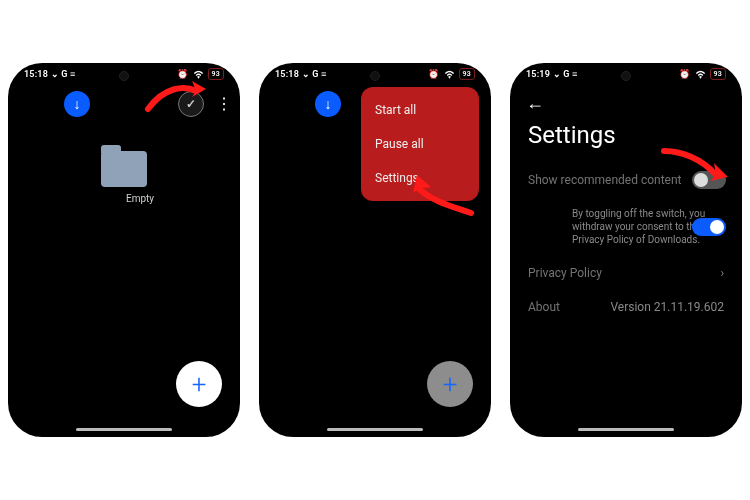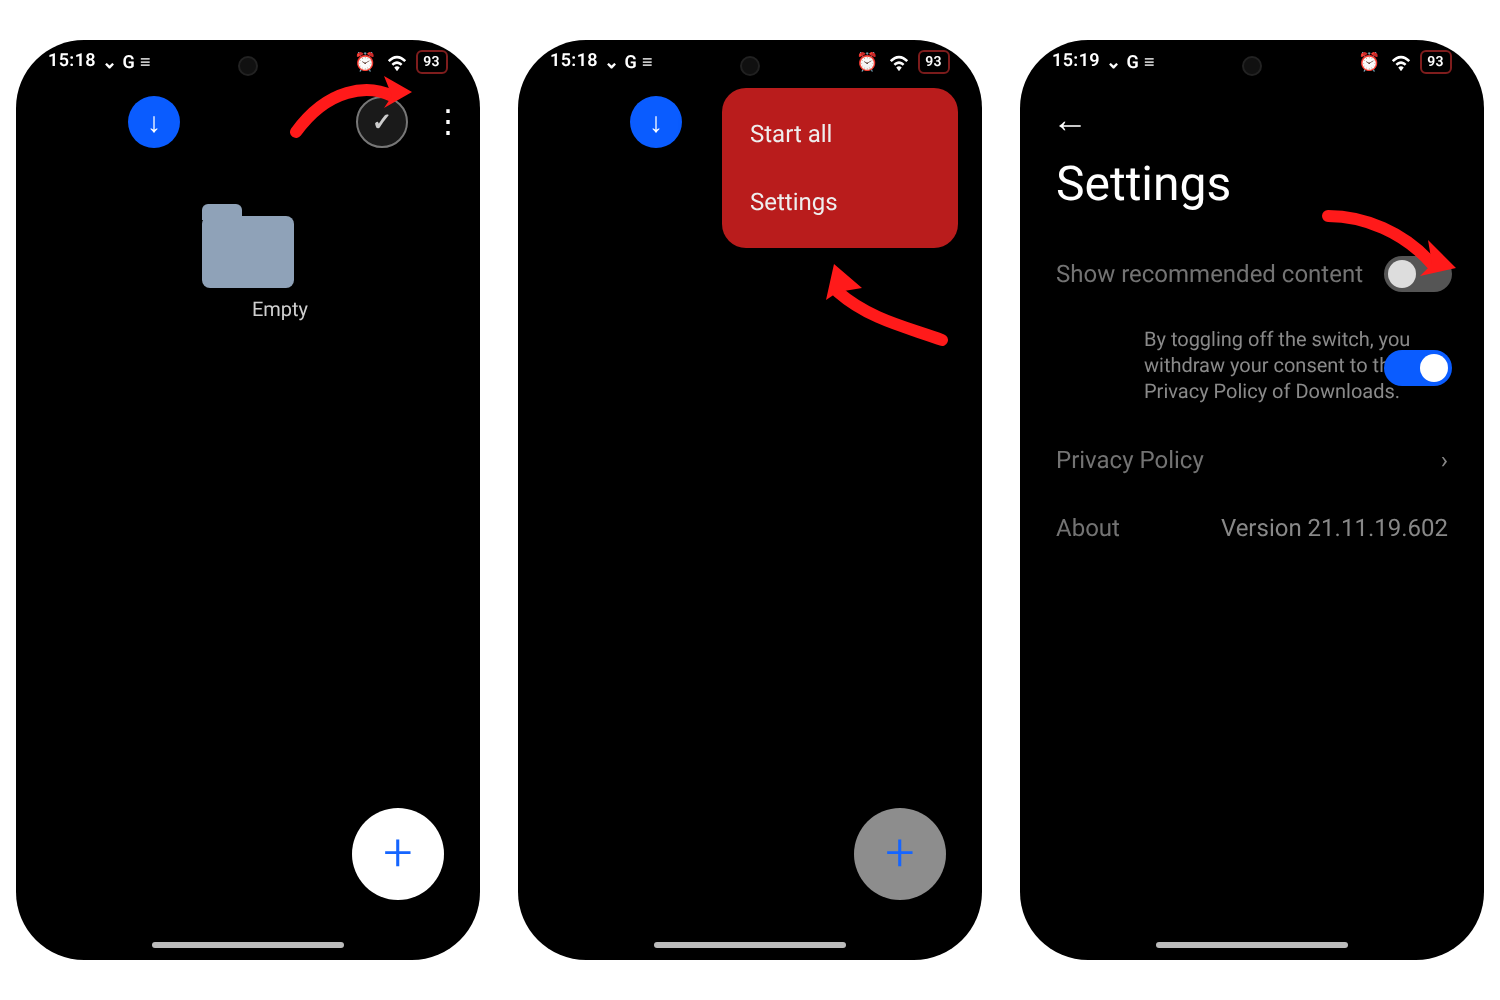--- a/index.html
+++ b/index.html
@@ -9,21 +9,21 @@
     height: 500px;
     display: flex;
     justify-content: space-between;
     align-items: center;
     font-family: -apple-system, Roboto, "Segoe UI", Arial, sans-serif;
     overflow: hidden;
     padding: 0 8px;
   }
   .phone {
     width: 232px;
-    height: 460px;
+    height: 374px;
     background: #000;
     border-radius: 34px;
     position: relative;
     overflow: hidden;
     color: #fff;
     flex: 0 0 auto;
   }
   .notch {
     position: absolute;
     top: 8px;
@@ -196,20 +196,21 @@
           </svg>
       </span>
       <span class="battery">93</span>
     </span>
   </div>
   <div class="topbar">
     <div class="circle-btn dl-btn">↓</div>
   </div>
   <div class="dropdown">
     <div class="dropdown-item">Start all</div>
+    <div class="dropdown-item">Pause all</div>
     <div class="dropdown-item">Settings</div>
   </div>
   <div class="fab fab-grey">+</div>
   <div class="gesture-bar"></div>
   <div class="arrow" style="top:110px; left:146px;">
     <svg width="70" height="44" viewBox="0 0 70 44">
         <path d="M66 40 C 50 34, 30 30, 14 16" stroke="#ff1a1a" stroke-width="6" fill="none" stroke-linecap="round"></path>
         <path d="M14 16 l12 -2 l-14 -12 l-4 18 z" fill="#ff1a1a"></path>
       </svg>
   </div>

